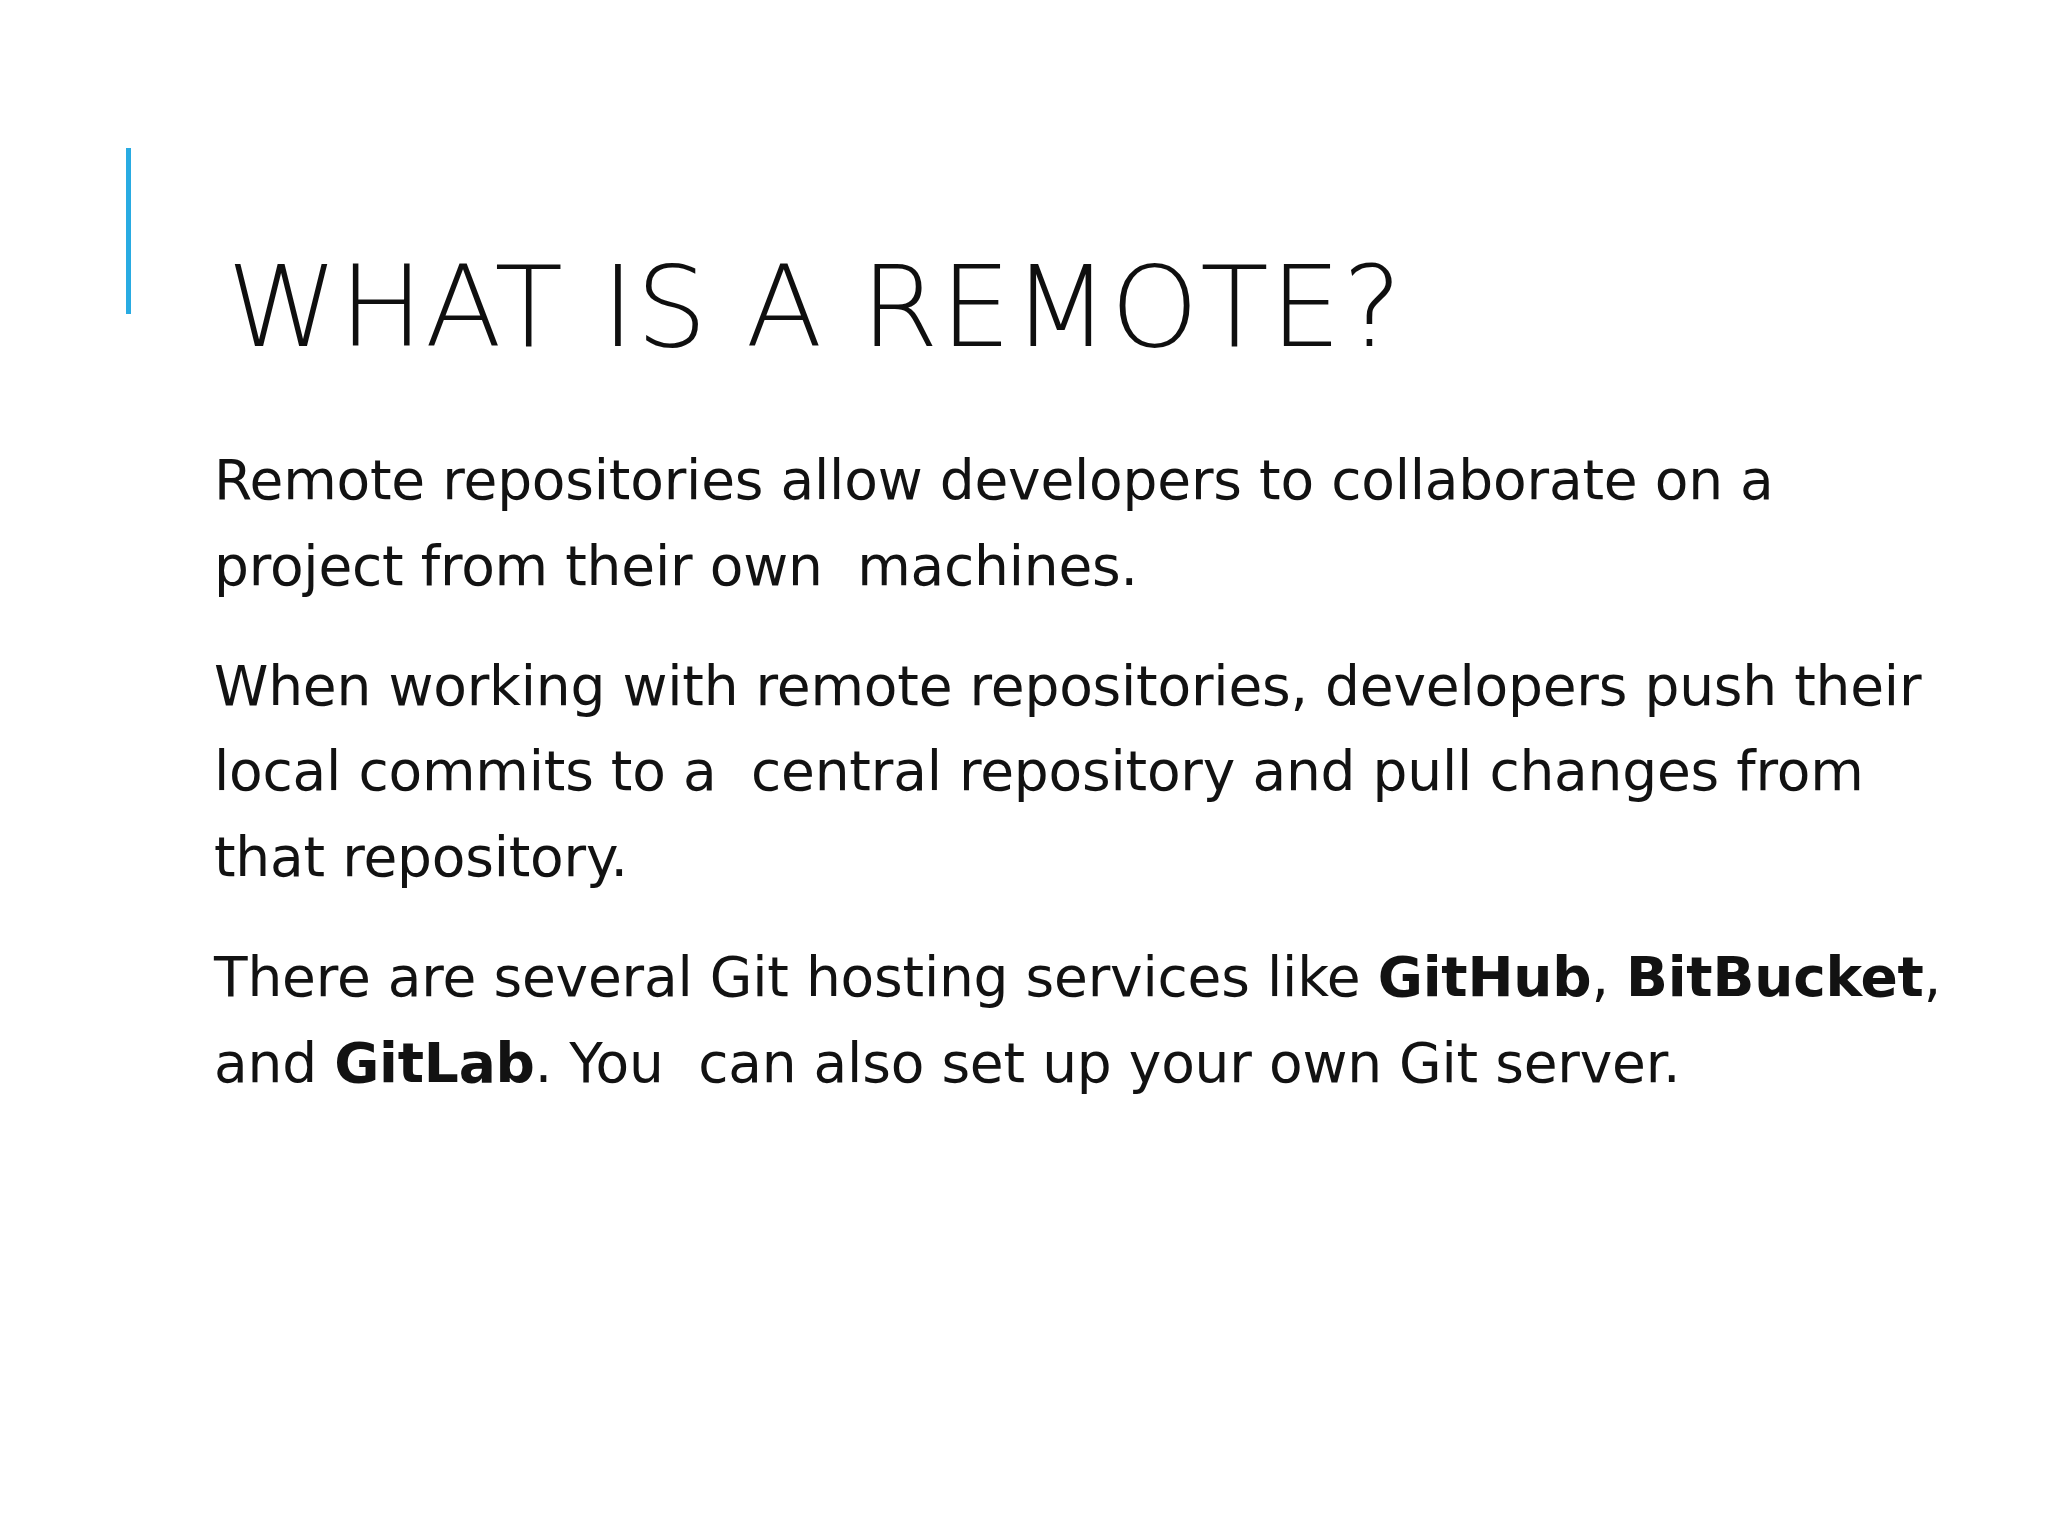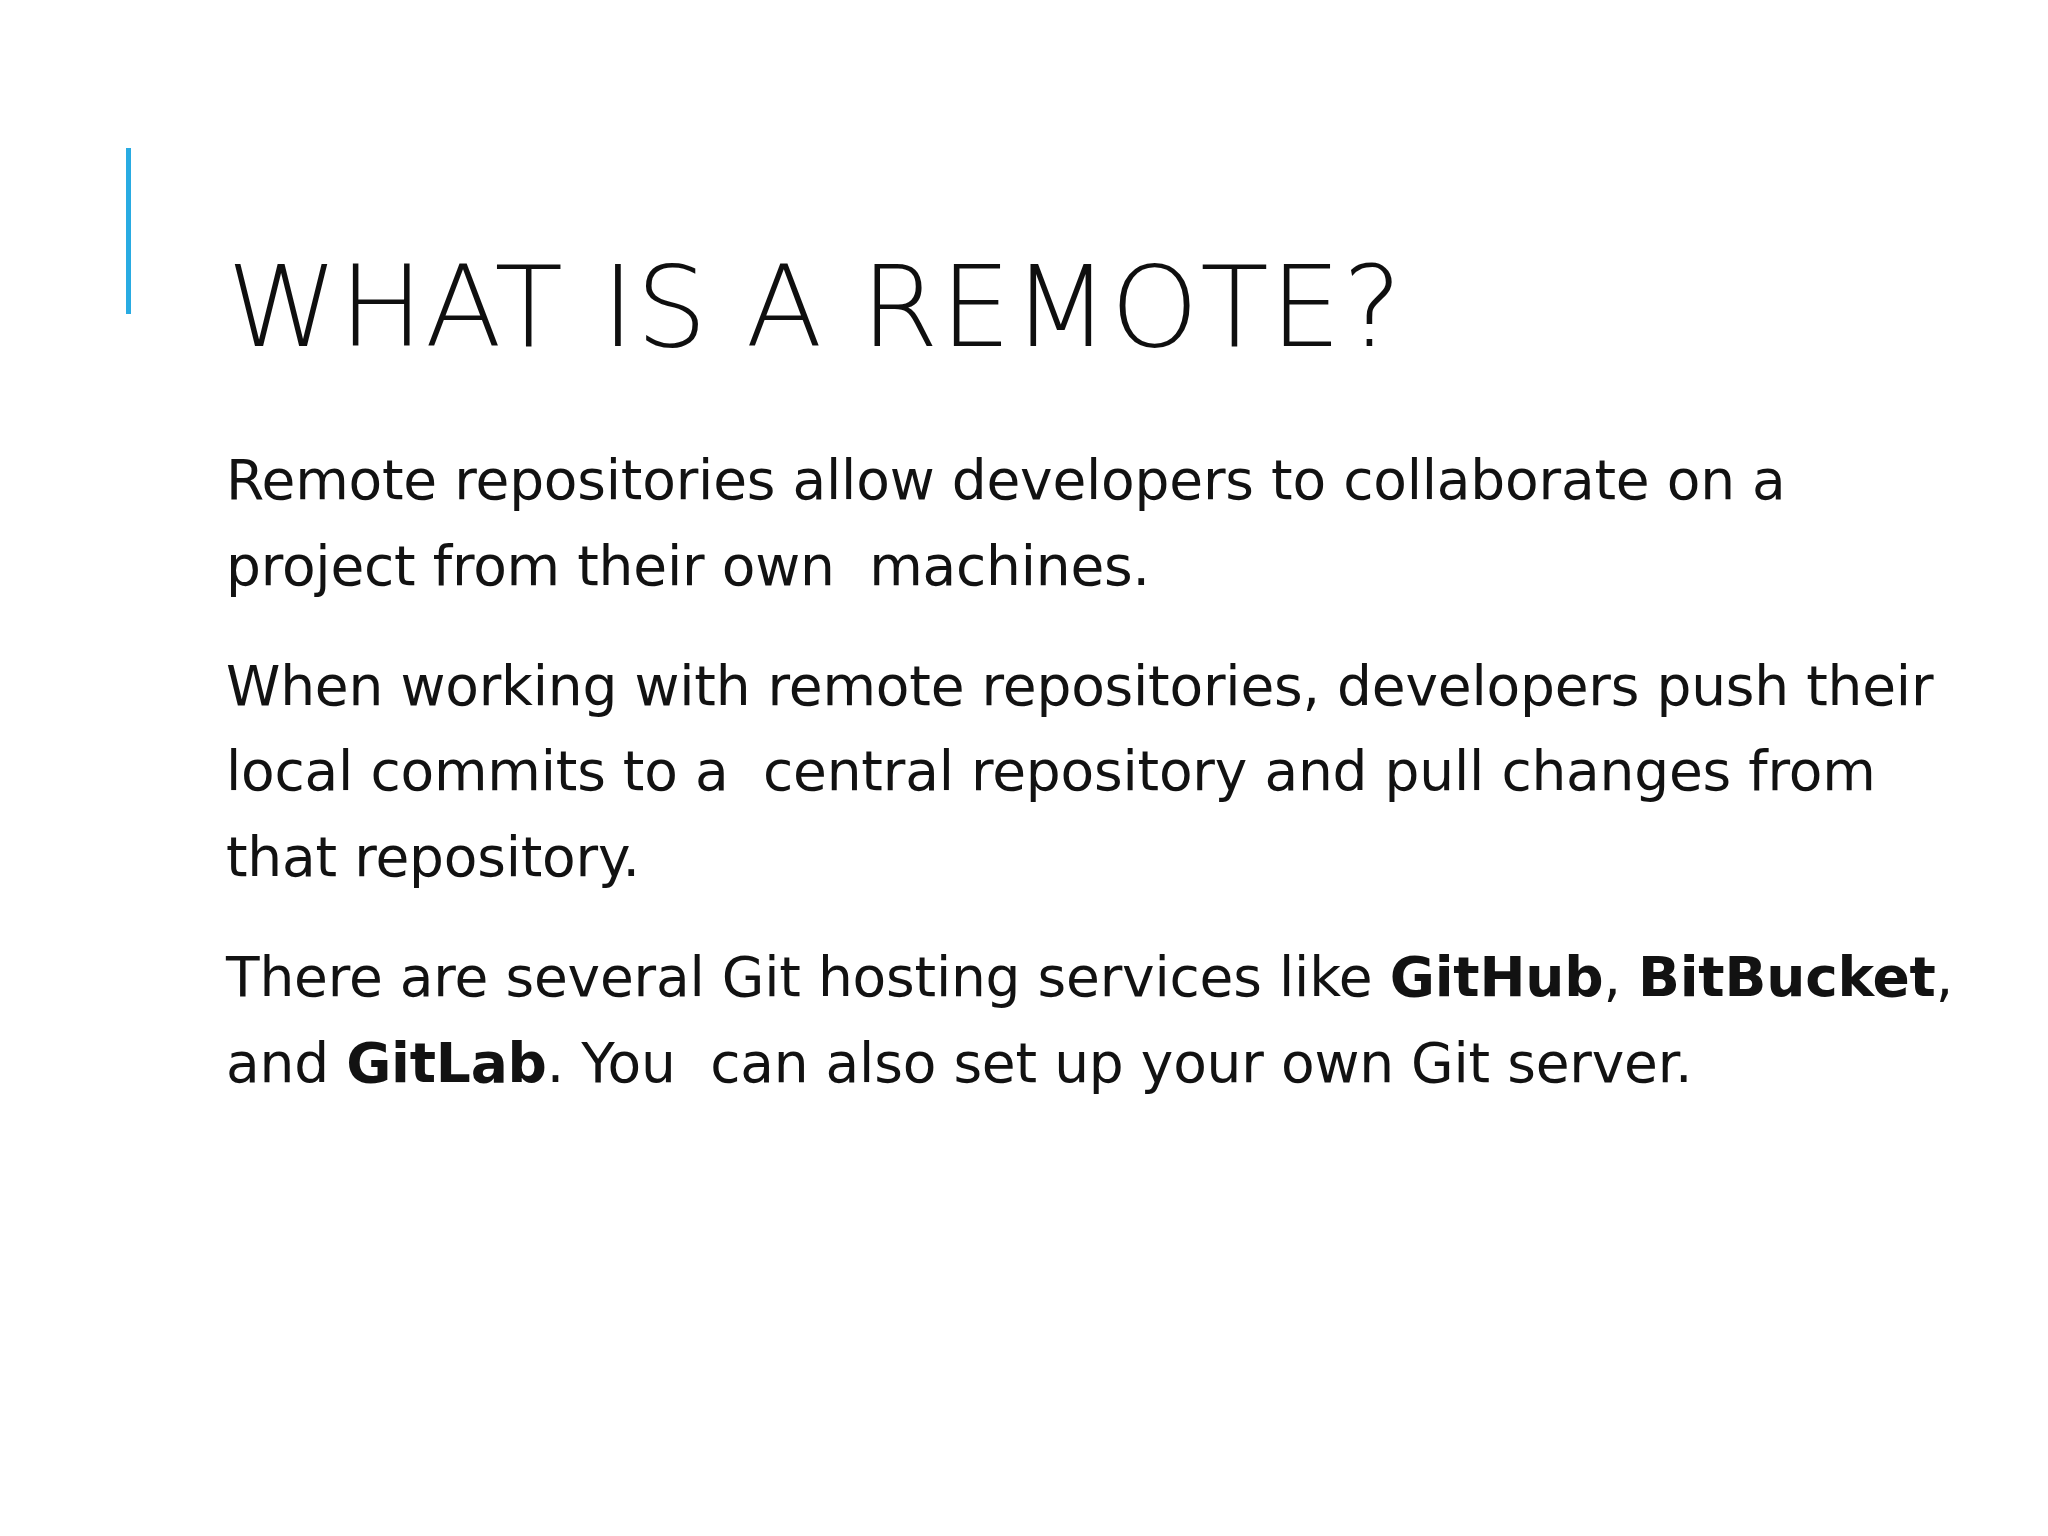--- a/index.html
+++ b/index.html
@@ -63,21 +63,21 @@
     top: 438px;
     width: 1760px;
   }
 
   .para {
     font-family: "DejaVu Sans", sans-serif;
     font-weight: 400;
     font-size: 55px;
     line-height: 1.56;
     color: #121212;
-    margin: 0 0 34px 12px;
+    margin: 0 0 34px 0;
     letter-spacing: -0.2px;
     white-space: pre-wrap;
     max-width: 1740px;
   }
 
   .para:last-child { margin-bottom: 0; }
 
   .para b,
   .para .bold {
     font-weight: 700;

